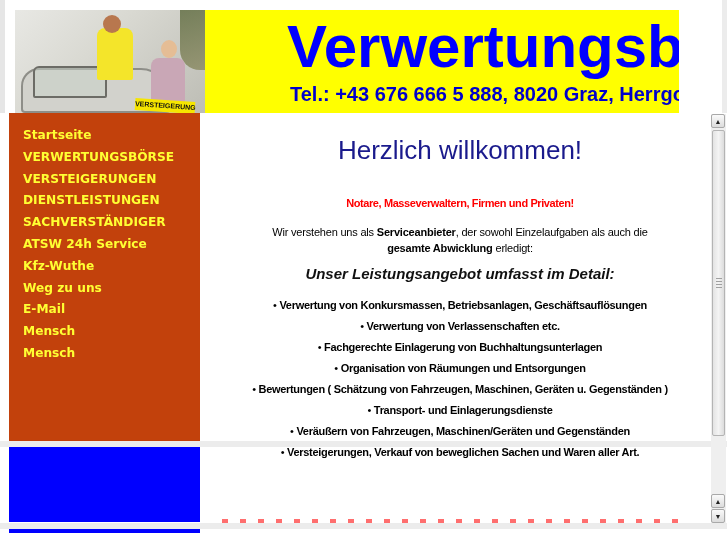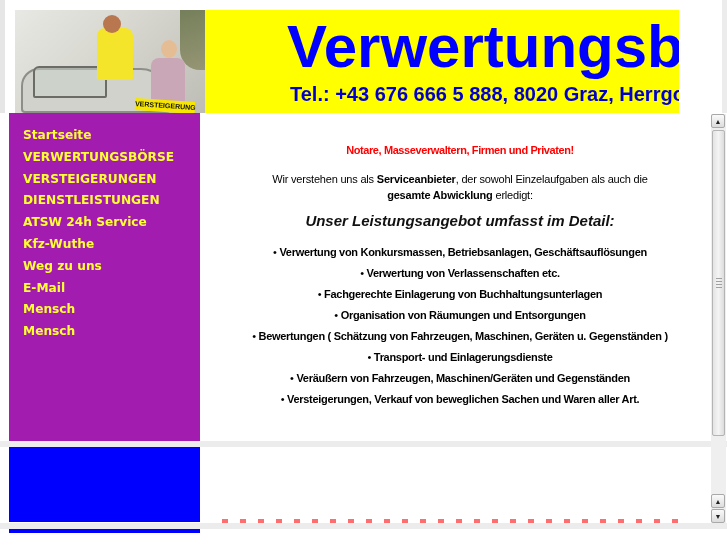--- a/index.html
+++ b/index.html
@@ -67,21 +67,21 @@
     position:absolute; left:85px; top:73px;
     font-size:20px; font-weight:bold; color:#0000cc;
     font-family:"Liberation Sans", sans-serif;
   }
   .right-edge {
     position:absolute; left:722px; top:0; width:5px; height:113px;
     background:#ececec;
   }
   .sidebar {
     position:absolute; left:9px; top:113px; width:191px; height:328px;
-    background:#a21caf;
+    background:#c2410c;
   }
   .sidebar ul { list-style:none; margin:0; padding:12px 0 0 14px; }
   .sidebar li {
     height:21.8px; line-height:21.8px;
     font-family:"DejaVu Sans", sans-serif; font-weight:bold;
     font-size:12.2px; color:#ffff33; cursor:pointer;
   }
   .sidebar-sep {
     position:absolute; left:0; width:727px; height:6px; background:#ececec;
   }
@@ -169,35 +169,37 @@
   <div class="banner-sub">Tel.: +43 676 666 5 888, 8020 Graz, Herrgottwie</div>
 </div>
 <div class="right-edge"></div>
 
 <nav class="sidebar">
   <ul>
     <li>Startseite</li>
     <li>VERWERTUNGSBÖRSE</li>
     <li>VERSTEIGERUNGEN</li>
     <li>DIENSTLEISTUNGEN</li>
+    <li>SACHVERSTÄNDIGER</li>
     <li>ATSW 24h Service</li>
     <li>Kfz-Wuthe</li>
     <li>Weg zu uns</li>
     <li>E-Mail</li>
     <li>Mensch</li>
     <li>Mensch</li>
   </ul>
 </nav>
 
 <div class="sidebar-sep" style="top:441px;"></div>
 <div class="sidebar-block" style="top:447px;height:75px;"></div>
 <div class="bottom-sep"></div>
 <div class="sidebar-block" style="top:529px;height:4px;"></div>
 
 <main class="main">
+  <h1 class="welcome">Herzlich willkommen!</h1>
   <p class="intro-red">
     <br>
     <span>Notare, Masseverwaltern, Firmen und Privaten!</span>
   </p>
   <p class="service">
     <span>Wir verstehen uns als </span><b>Serviceanbieter</b><span>, der sowohl Einzelaufgaben als auch die</span><br>
     <b>gesamte Abwicklung</b><span> erledigt:</span>
   </p>
   <h2 class="detail-heading">Unser Leistungsangebot umfasst im Detail:</h2>
   <ul class="offers">

